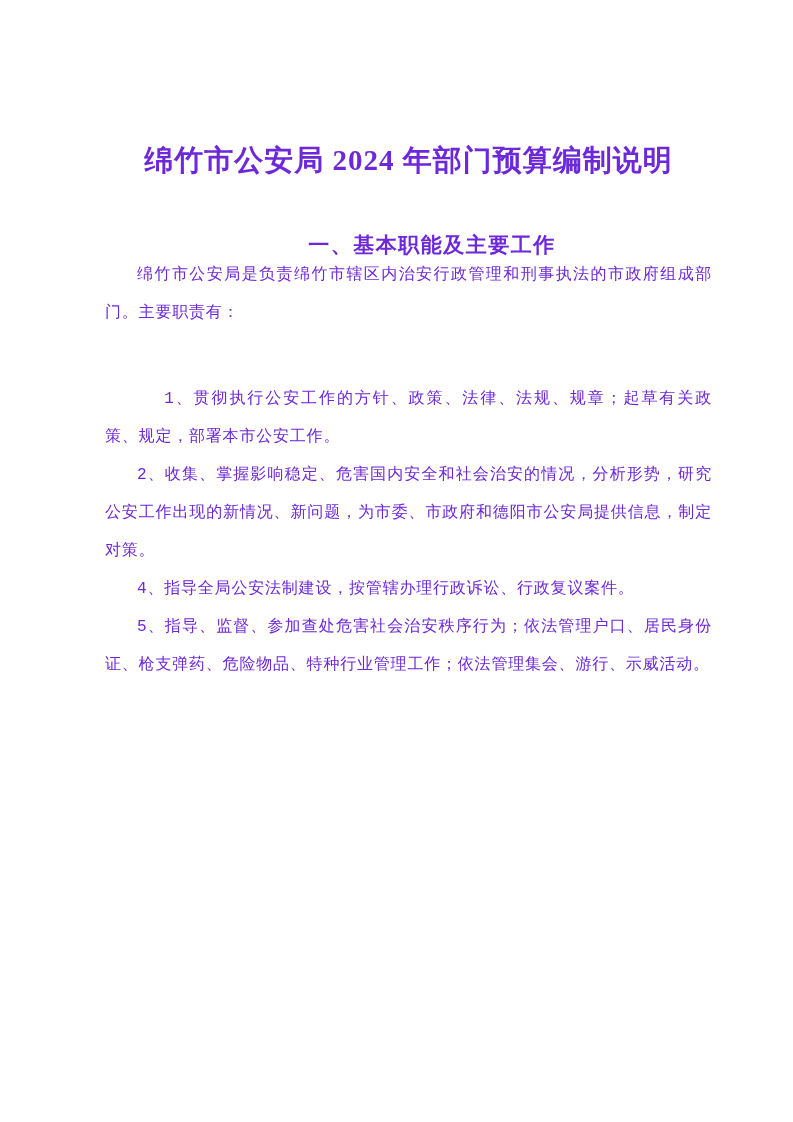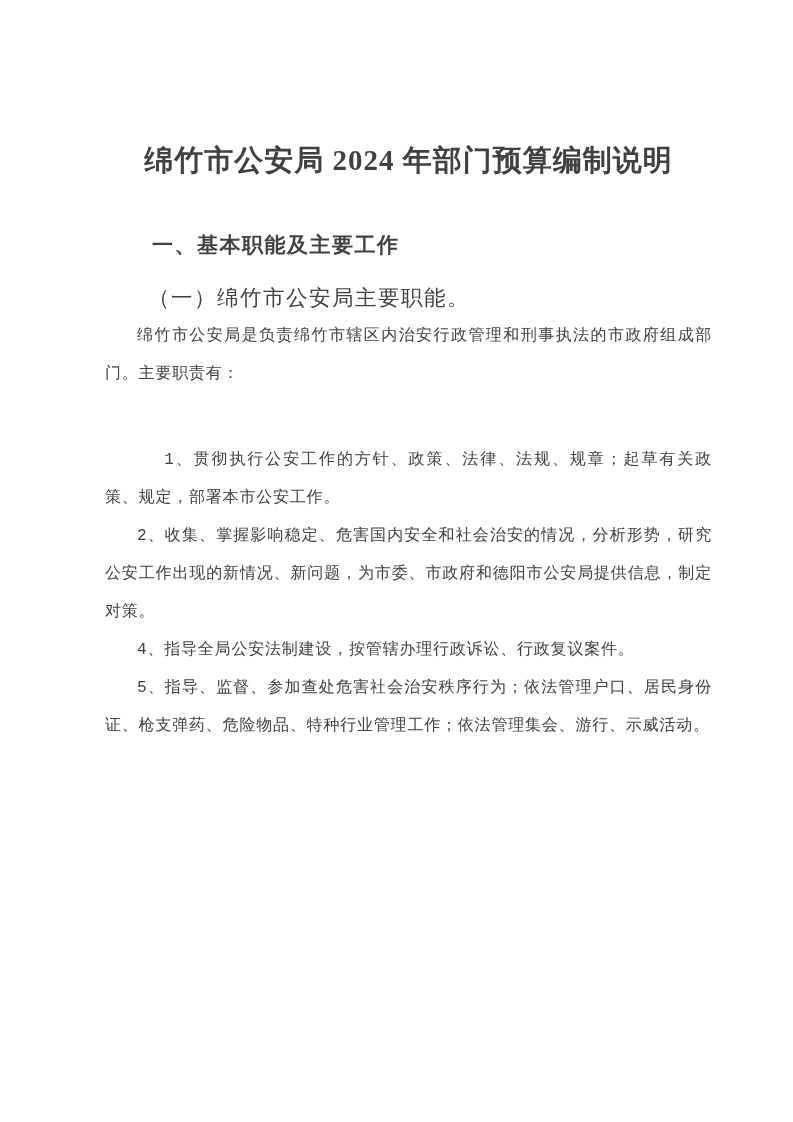--- a/index.html
+++ b/index.html
@@ -5,21 +5,21 @@
   html, body {
     margin: 0;
     padding: 0;
     background: #ffffff;
   }
   .page {
     position: relative;
     width: 793px;
     height: 906px;
     background: #ffffff;
-    color: #404040;
+    color: #6d28d9;
     overflow: hidden;
     font-family: "Liberation Serif", "DejaVu Serif", serif;
   }
   .content {
     position: absolute;
     left: 105px;
     top: 0;
     width: 607px;
   }
   .doc-title {
@@ -32,20 +32,21 @@
     font-family: "Liberation Serif", "DejaVu Serif", serif;
   }
   .section-heading {
     margin: 54px 0 0 0;
     font-size: 21px;
     line-height: 22px;
     font-weight: bold;
     text-indent: 47px;
     letter-spacing: 1.5px;
     font-family: "Liberation Sans", "DejaVu Sans", sans-serif;
+    text-align: center;
   }
   .subsection-heading {
     margin: 23px 0 0 0;
     font-size: 21.5px;
     line-height: 38px;
     text-indent: 2em;
     letter-spacing: 1.5px;
     font-family: "Liberation Serif", "DejaVu Serif", serif;
   }
   p.body-para {
@@ -76,21 +77,20 @@
 </style>
 </head>
 <body>
 
 <div class="page">
   <main class="content">
     <h1 class="doc-title">绵竹市公安局 2024 年部门预算编制说明</h1>
 
     <h2 class="section-heading">一、基本职能及主要工作</h2>
 
-    <p class="subsection-heading">（一）绵竹市公安局主要职能。</p>
 
     <p class="body-para">绵竹市公安局是负责绵竹市辖区内治安行政管理和刑事执法的市政府组成部门。主要职责有：</p>
 
     <p class="body-para wide-indent">1、贯彻执行公安工作的方针、政策、法律、法规、规章；起草有关政策、规定，部署本市公安工作。</p>
 
     <p class="body-para">2、收集、掌握影响稳定、危害国内安全和社会治安的情况，分析形势，研究公安工作出现的新情况、新问题，为市委、市政府和德阳市公安局提供信息，制定对策。</p>
 
     <p class="body-para">4、指导全局公安法制建设，按管辖办理行政诉讼、行政复议案件。</p>
 
 

